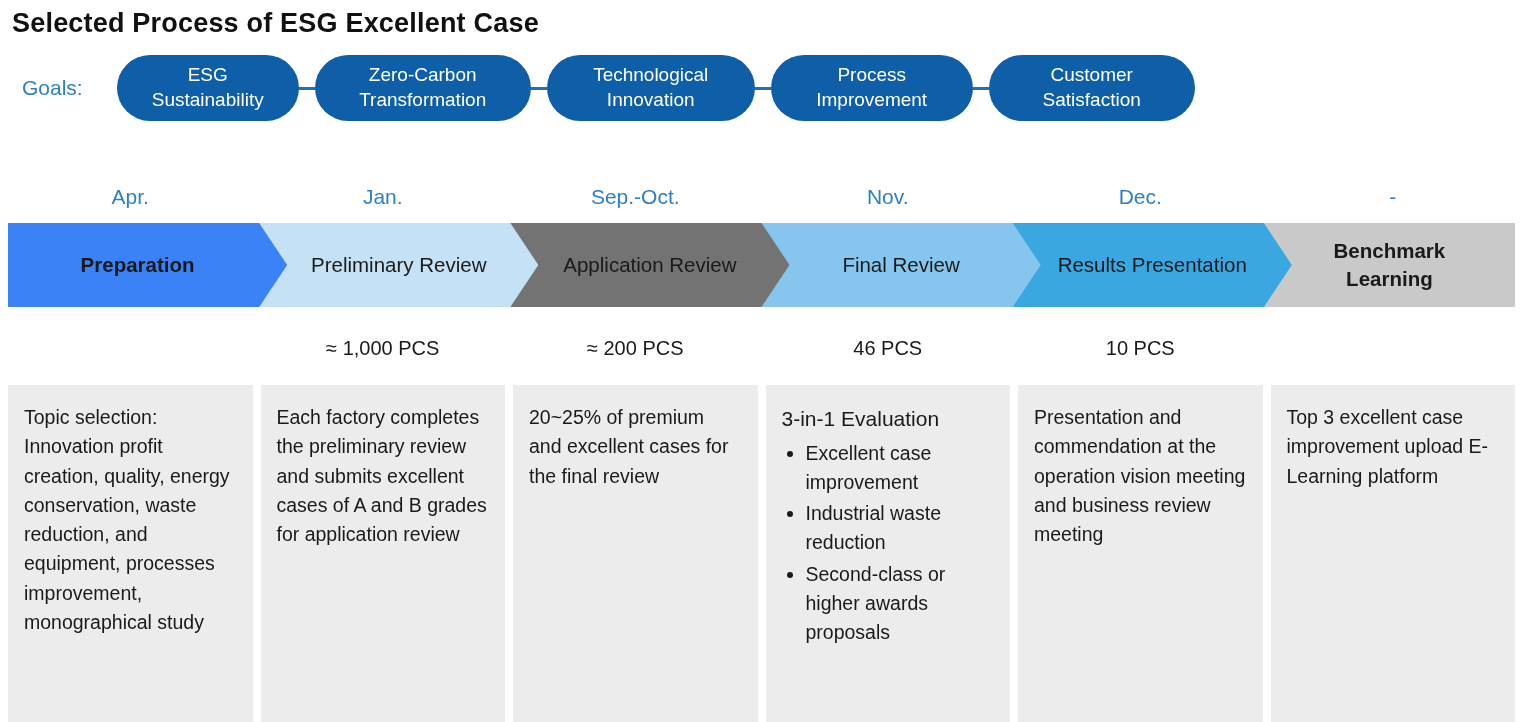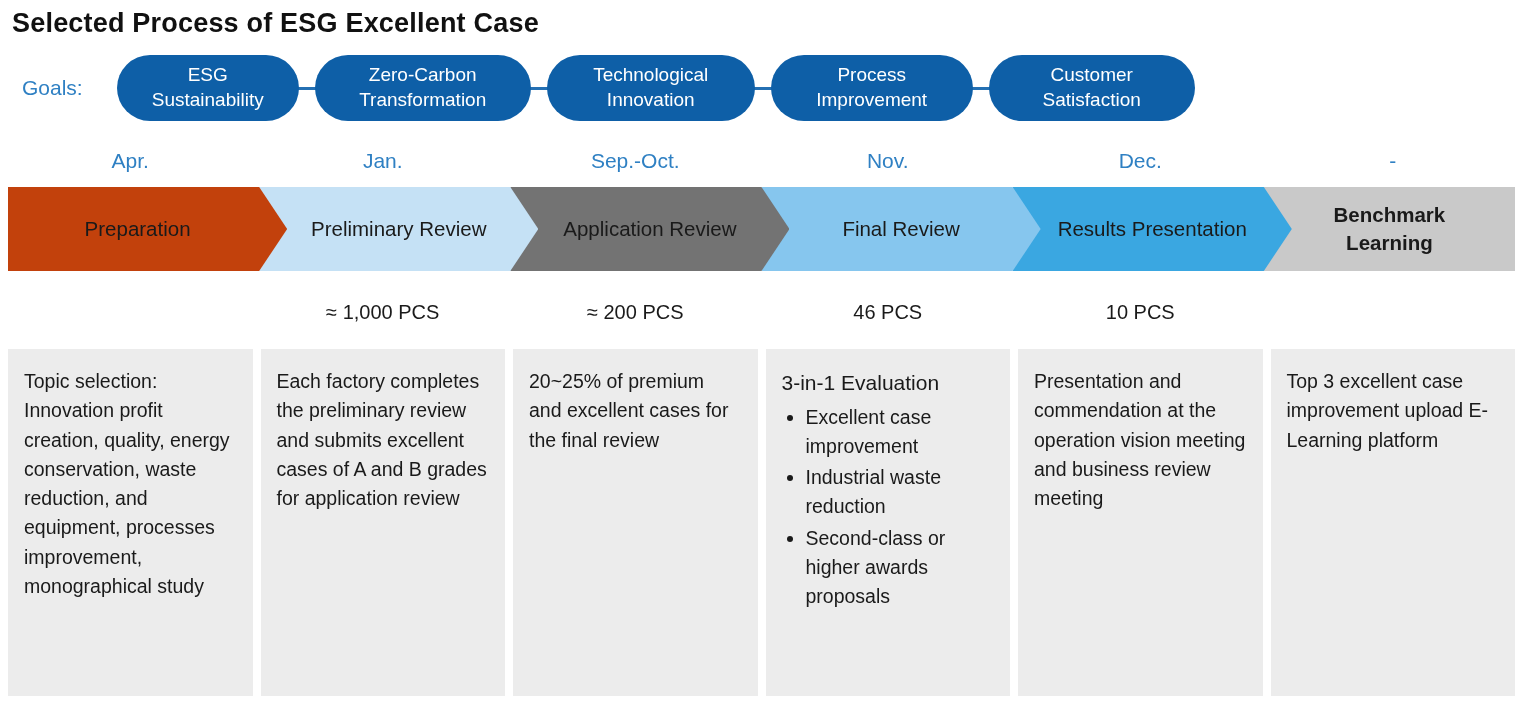--- a/index.html
+++ b/index.html
@@ -71,21 +71,21 @@
     position: relative;
     z-index: 0;
   }
   
   .grid6 {
     display: grid;
     grid-template-columns: repeat(6, 1fr);
     gap: 8px;
   }
   .months-row {
-    margin-top: 28px;
+    margin-top: 64px;
     text-align: center;
     color: #2f80c3;
     font-size: 21px;
     height: 26px;
   }
   
   .chevron-band {
     position: relative;
     height: 84px;
     margin-top: 12px;
@@ -177,21 +177,21 @@
   <div class="grid6 months-row">
     <div>Apr.</div>
     <div>Jan.</div>
     <div>Sep.-Oct.</div>
     <div>Nov.</div>
     <div>Dec.</div>
     <div>-</div>
   </div>
 
   <div class="chevron-band">
-    <div class="chevron chev-0" style="background: #c2410c;">Preparation</div>
+    <div class="chevron chev-0" style="background: #3b82f6; font-weight: bold;">Preparation</div>
     <div class="chevron chev-1" style="background: rgb(197, 225, 245);">Preliminary Review</div>
     <div class="chevron chev-2" style="background: #737373;">Application Review</div>
     <div class="chevron chev-3" style="background: rgb(134, 198, 238);">Final Review</div>
     <div class="chevron chev-4" style="background: rgb(58, 167, 225);">Results Presentation</div>
     <div class="chevron chev-5" style="background: rgb(201, 201, 201);">Benchmark
 Learning</div>
   </div>
 
   <div class="grid6 pcs-row">
     <div></div>

